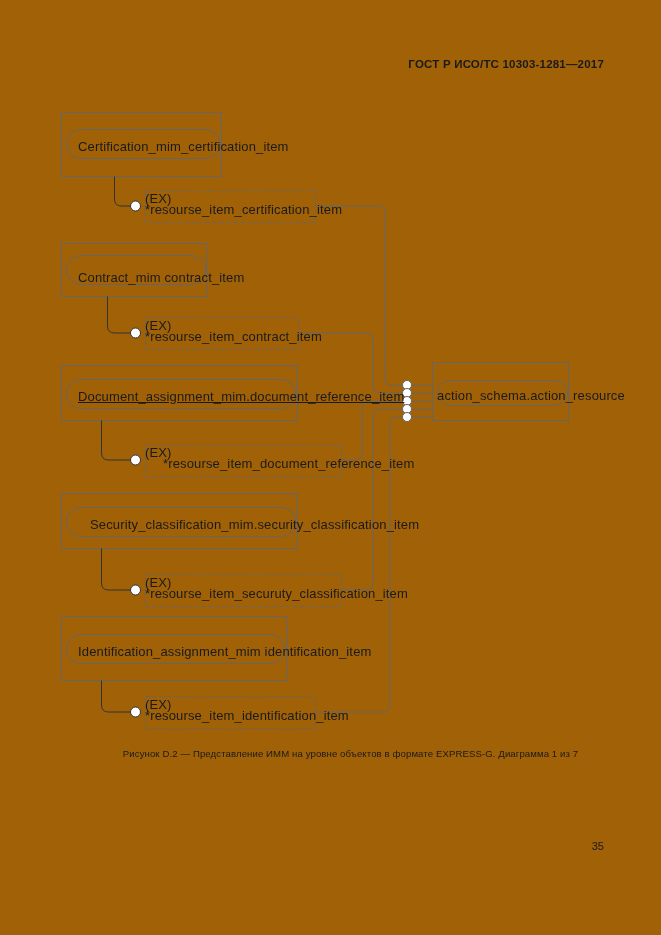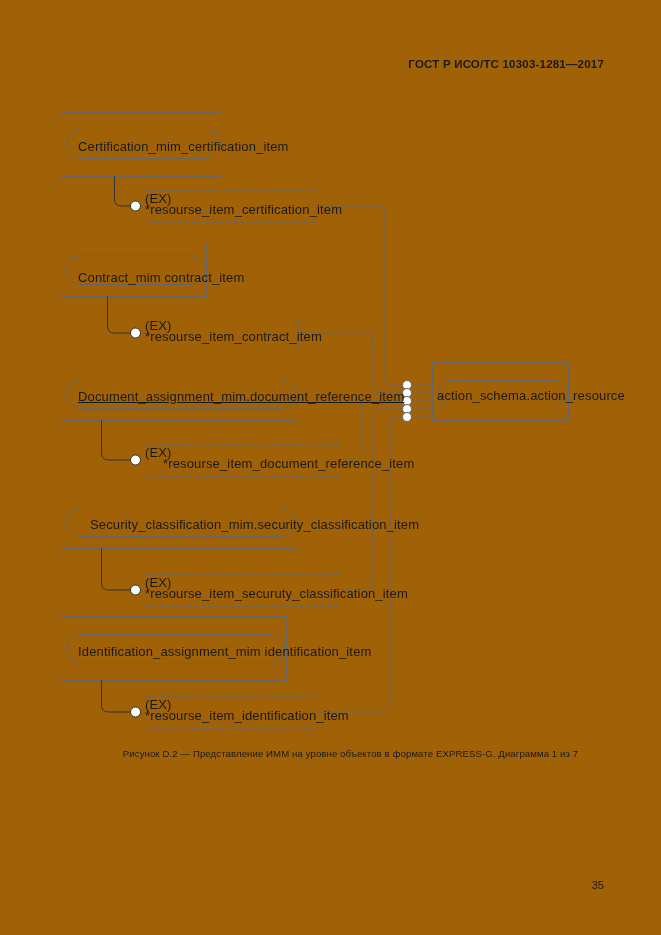--- a/index.html
+++ b/index.html
@@ -68,21 +68,20 @@
     text-align: center;
     font-size: 9.6px;
     letter-spacing: 0.1px;
     padding-left: 20px;
   }
   #folio {
     position: absolute;
     top: 840px;
     right: 57px;
     font-size: 11px;
-    margin-top: 39px;
   }
 </style>
 </head>
 <body>
 
 <div id="page">
 
   <div id="doc-header">ГОСТ Р ИСО/ТС 10303-1281—2017</div>
 
   <div id="diagram">

